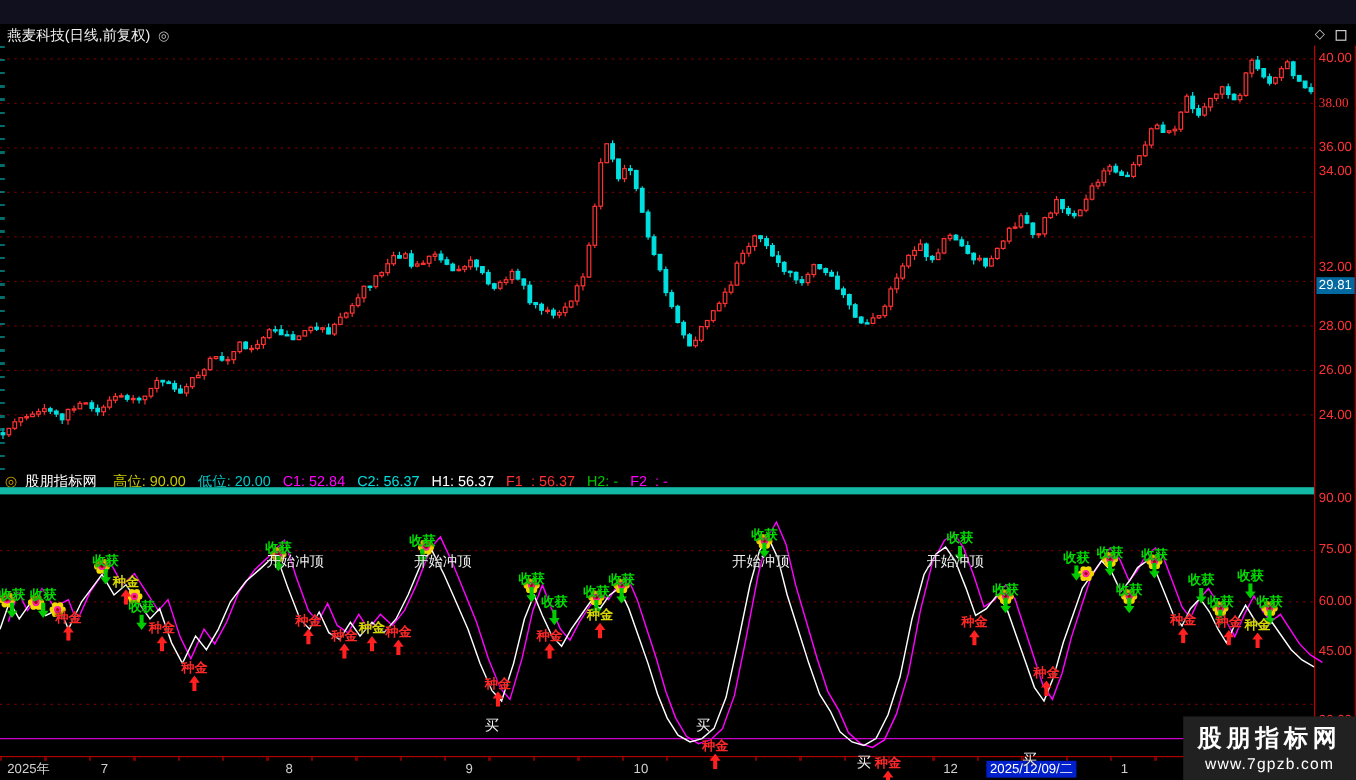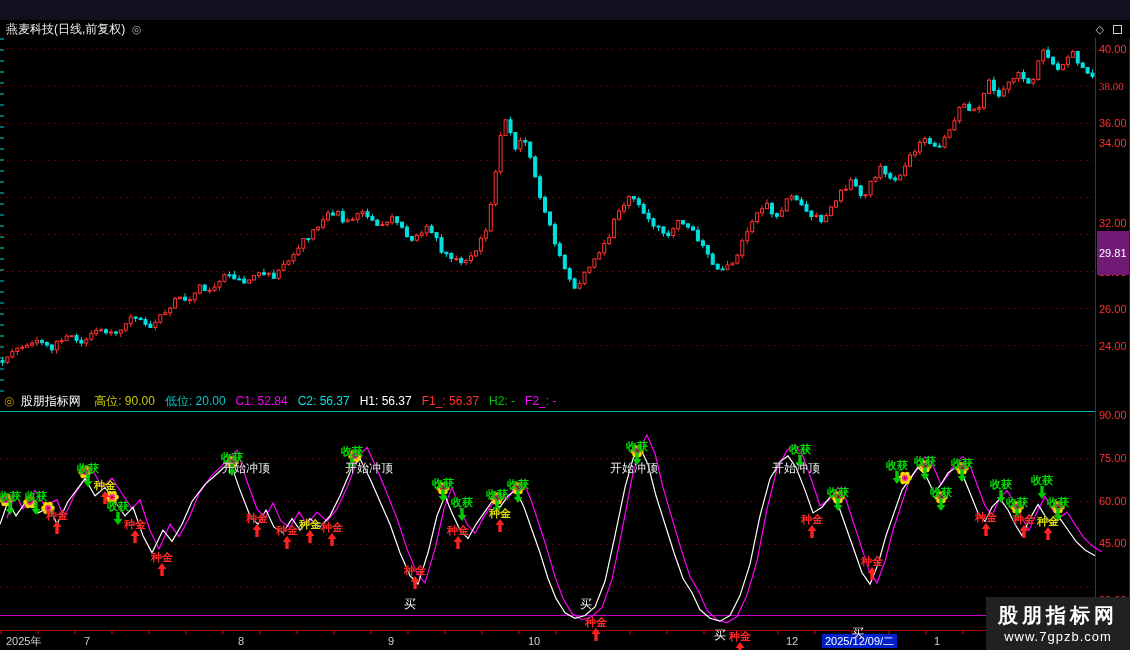--- a/index.html
+++ b/index.html
@@ -16,36 +16,36 @@
 .winicon:before{content:"";position:absolute;left:5px;top:0;bottom:0;width:1px;background:#5890ff}
 .winicon:after{content:"";position:absolute;top:4px;left:0;right:0;height:1px;background:#5890ff}
 .chev{display:inline-block;width:0;height:0;border-left:4px solid transparent;border-right:4px solid transparent;border-top:5px solid #aaa;margin-left:4px}
 .titlebar{position:absolute;left:0;top:20px;width:1130px;height:18px;line-height:18px;font-size:12px;color:#f0f0f0;z-index:30}
 .tname{margin-left:6px}
 .tcircle{color:#b8b8b8;font-size:11px;margin-left:3px}
 .tb-icons{position:absolute;right:8px;top:0;color:#ccc;display:flex;gap:9px;align-items:center;height:18px;font-size:11px}
 .boxicon{display:inline-block;width:9px;height:9px;border:1px solid #ccc}
 #main-chart{position:absolute;left:0;top:38px;width:1095px;height:354px}
 .left-ticks{position:absolute;left:0;top:0;width:4px;height:354px;background:repeating-linear-gradient(to bottom,#009090 0 2px,transparent 2px 11px);opacity:.75}
-#ind-header{position:absolute;left:0;top:392px;width:1095px;height:20px;line-height:19px;font-size:12px;color:#eee;border-bottom:1px solid #14b8a6;z-index:5;white-space:nowrap;overflow:hidden}
+#ind-header{position:absolute;left:0;top:392px;width:1095px;height:20px;line-height:19px;font-size:12px;color:#eee;border-bottom:6px solid #14b8a6;z-index:5;white-space:nowrap;overflow:hidden}
 .ind-ico{color:#c8a000;margin:0 3px 0 4px}
 .ind-name{color:#fff}
 .param{margin-left:10px}
 #ind-chart{position:absolute;left:0;top:412px;width:1095px;height:218px;z-index:6}
 #ind-markers{position:absolute;left:0;top:0;width:1095px;height:218px;overflow:visible}
 .mk{position:absolute;transform:translateX(-50%);font-size:11px;font-weight:bold;line-height:12px;white-space:nowrap;text-shadow:0 0 2px #000}
 .mk.sh{color:#00dc00}
 .mk.zj-r{color:#ff2828}
 .mk.zj-y{color:#d8d800}
 .mk.ks,.mk.mai{color:#f0f0f0;font-weight:normal;font-size:12px}
 .mk-ar{position:absolute;transform:translateX(-50%);line-height:0}
 .flw{position:absolute;transform:translate(-50%,-50%);line-height:0}
 #right-axis{position:absolute;left:1095px;top:38px;width:35px;height:592px;border-left:1px solid #c00000;border-right:1px solid #900000;z-index:4}
 .plabel{position:absolute;left:3px;font-size:11px;color:#ff3232;line-height:13px}
-.pbadge{position:absolute;left:1px;font-size:11px;color:#fff;background:#701a75;line-height:14px;padding:15px 2px}
+.pbadge{position:absolute;left:1px;font-size:11px;color:#fff;background:#0369a1;line-height:14px;padding:0 2px}
 #x-axis{position:absolute;left:0;top:630px;width:1130px;height:20px;border-top:1px solid #b00000;font-size:11px;color:#d0d0d0;z-index:2;background:#000}
 #x-axis:before{content:"";position:absolute;left:0;top:0;width:1095px;height:3px;background:repeating-linear-gradient(to right,#b00000 0 2px,transparent 2px 37px);opacity:.7}
 .xlabel{position:absolute;top:3px;line-height:14px;white-space:nowrap}
 .xlabel.sel{background:#0020cc;color:#fff;padding:0 3px}
 #watermark{position:absolute;left:986px;top:597px;width:144px;height:53px;background:#212121;z-index:20;text-align:center;color:#fff}
 .wm1{font-size:20px;font-weight:bold;letter-spacing:4px;margin-top:5px}
 .wm2{font-size:13px;letter-spacing:1px}
 svg{display:block}
 </style>
 </head>

